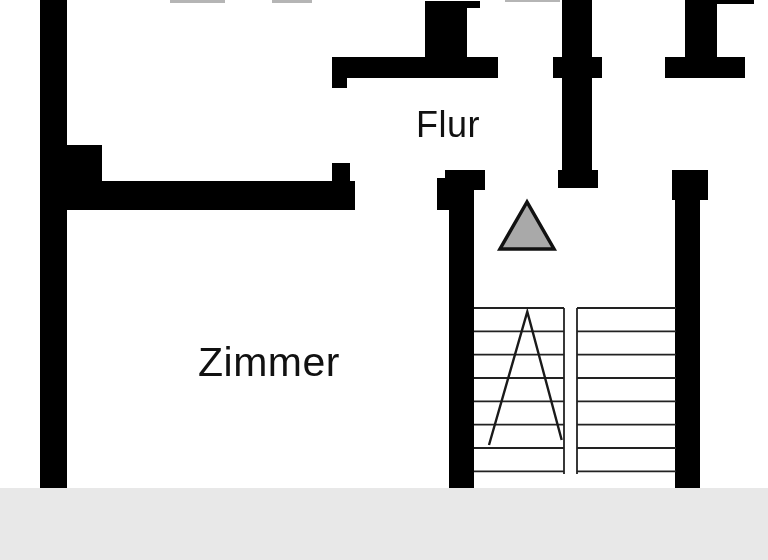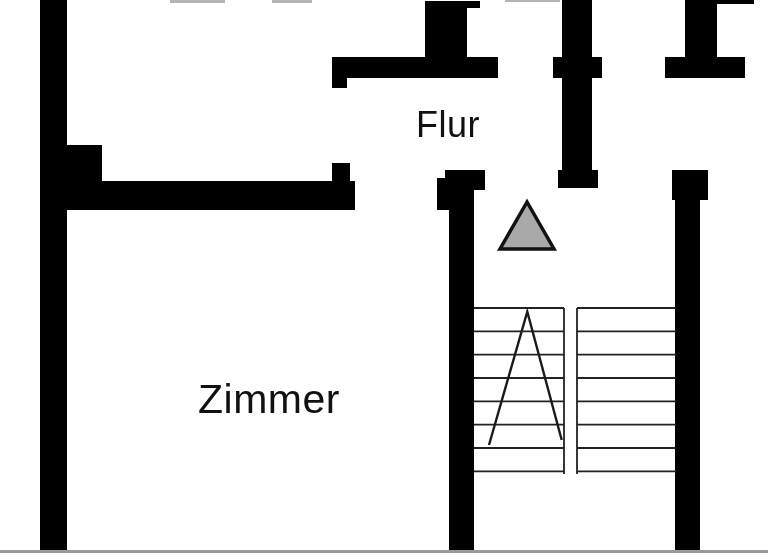--- a/index.html
+++ b/index.html
@@ -1,29 +1,29 @@
 <!DOCTYPE html>
 <html style="--c-background: #ffffff; --c-wall: #000000; --c-text: #111111; --c-stair_line: #222222; --c-triangle_fill: #a9a9a9; --c-triangle_stroke: #111111; --c-ghost: #b5b5b5; --c-baseline: #9a9a9a;"><head>
 <meta charset="utf-8">
 <style>
   html,body{margin:0;padding:0;}
   body{background:#e8e8e8;font-family:"Liberation Sans",sans-serif;}
   #plan{
-    position:relative;width:768px;height:560px;margin:0 auto;
+    position:relative;width:768px;height:488px;margin:0 auto;
     background:var(--c-background,#ffffff);overflow:hidden;
   }
   .wall{position:absolute;background:var(--c-wall,#000000);}
   .ghost{position:absolute;background:var(--c-ghost,#b5b5b5);}
   .baseline{position:absolute;background:var(--c-baseline,#9a9a9a);}
   .room-label{
     position:absolute;color:var(--c-text,#111111);line-height:1;
     white-space:nowrap;letter-spacing:0.5px;
   }
   #flur-label{left:416px;top:107px;font-size:36px;}
-  #zimmer-label{left:198px;top:379px;font-size:41px;}
+  #zimmer-label{left:198px;top:342px;font-size:41px;}
   .svg-abs{position:absolute;}
 </style>
 </head>
 <body>
 
 <div id="plan">
 
   <div class="ghost" style="left:170px;top:0;width:55px;height:3px;"></div>
   <div class="ghost" style="left:272px;top:0;width:40px;height:3px;"></div>
   <div class="ghost" style="left:505px;top:0;width:55px;height:2px;"></div>

